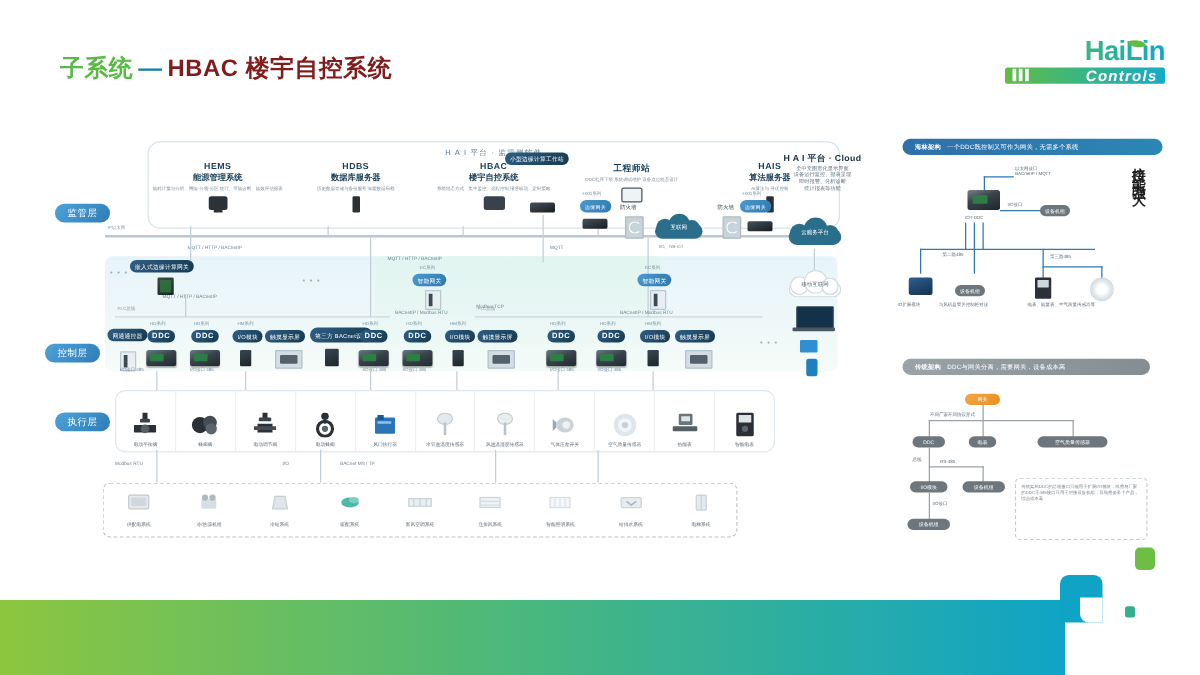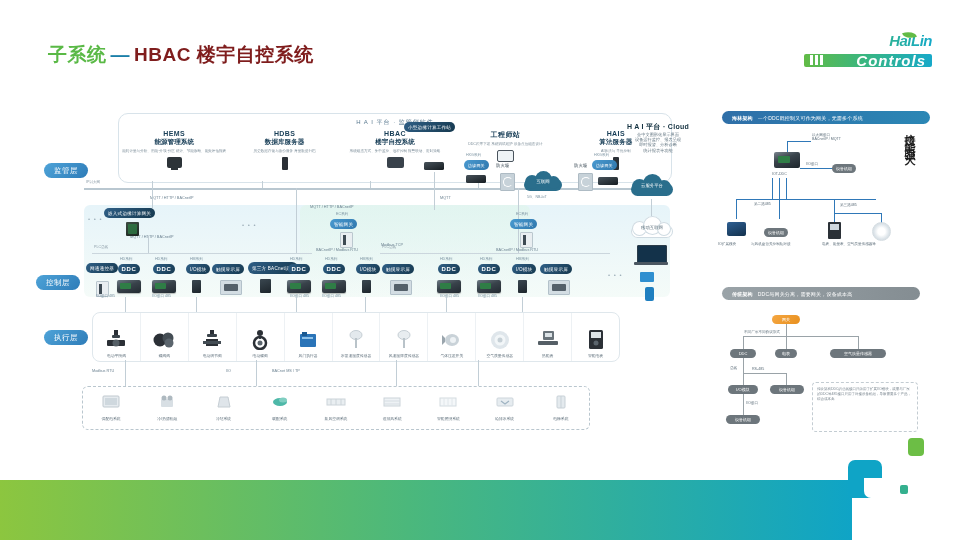--- a/index.html
+++ b/index.html
@@ -6,27 +6,27 @@
   body{width:960px;height:540px;background:#ffffff;font-family:"Liberation Sans","DejaVu Sans",sans-serif;overflow:hidden;position:relative;}
   .slide{position:absolute;inset:0;background:#fff;}
 
   
   .title{position:absolute;left:48px;top:42px;font-size:19px;font-weight:bold;letter-spacing:.5px;white-space:nowrap;}
   .title .t-green{color:#5ab946;}
   .title .t-dash{color:#1b7fa8;padding:0 4px;}
   .title .t-blue{color:#7f1d1d;}
 
   .logo{position:absolute;right:28px;top:30px;width:128px;height:46px;}
-  .logo .word{font-size:15px;font-weight:bold;font-style:italic;letter-spacing:-.5px;
+  .logo .word{font-size:22px;font-weight:bold;letter-spacing:-.5px;
     background:linear-gradient(90deg,#58b947 0%,#3cb878 45%,#12a8c8 100%);
     -webkit-background-clip:text;background-clip:text;color:transparent;text-align:right;line-height:22px;}
   .logo .bar{margin-top:2px;height:13px;border-radius:2px;
     background:linear-gradient(90deg,#62bb46 0%,#37b684 50%,#17a9c9 100%);
     display:flex;align-items:center;justify-content:flex-end;padding-right:6px;}
-  .logo .bar span{color:#fff;font-size:15px;font-weight:bold;font-style:italic;letter-spacing:1px;}
+  .logo .bar span{color:#fff;font-size:12px;font-weight:bold;font-style:italic;letter-spacing:1px;}
   .logo .bars3{position:absolute;left:6px;top:25px;display:flex;gap:2px;}
   .logo .bars3 i{display:block;width:3px;height:10px;background:#fff;}
   .logo .leaf{position:absolute;right:16px;top:1px;width:13px;height:8px;
     background:#63bb46;border-radius:0 100% 0 100%;transform:rotate(-18deg);}
 
   
   .layer-pill{position:absolute;width:44px;height:15px;border-radius:8px;
     background:linear-gradient(135deg,#4ea3d8,#2e7cb8);color:#fff;font-size:7.5px;
     display:flex;align-items:center;justify-content:center;letter-spacing:.5px;}
 

